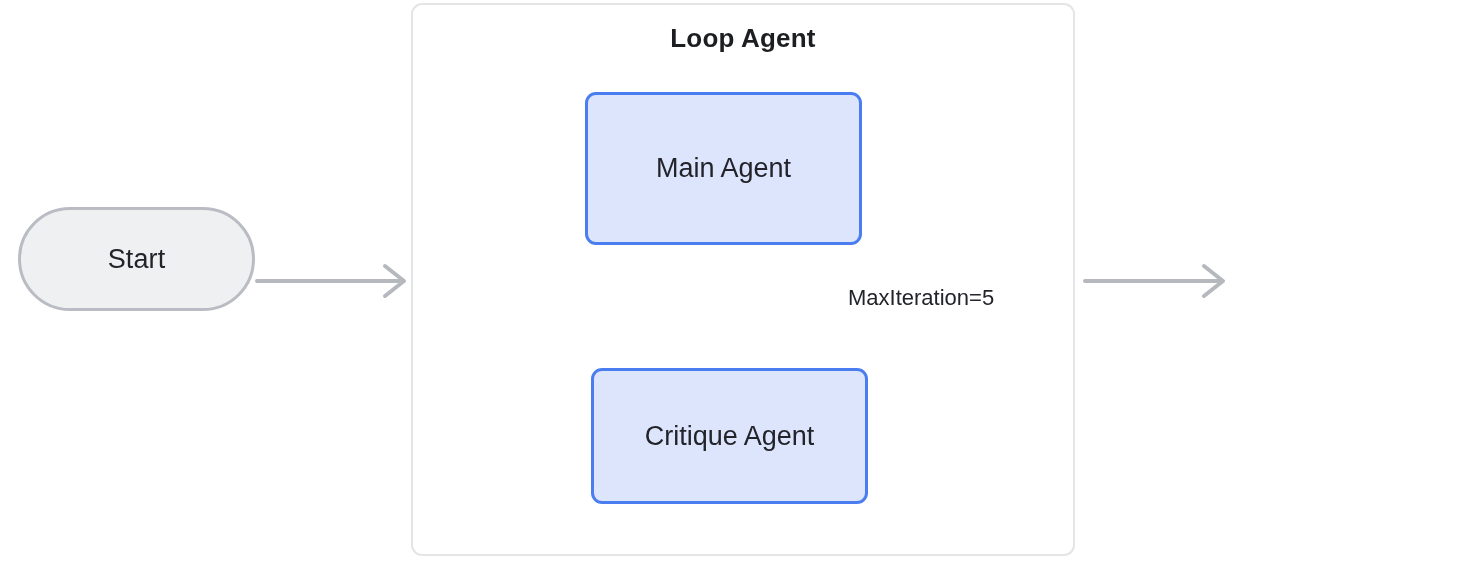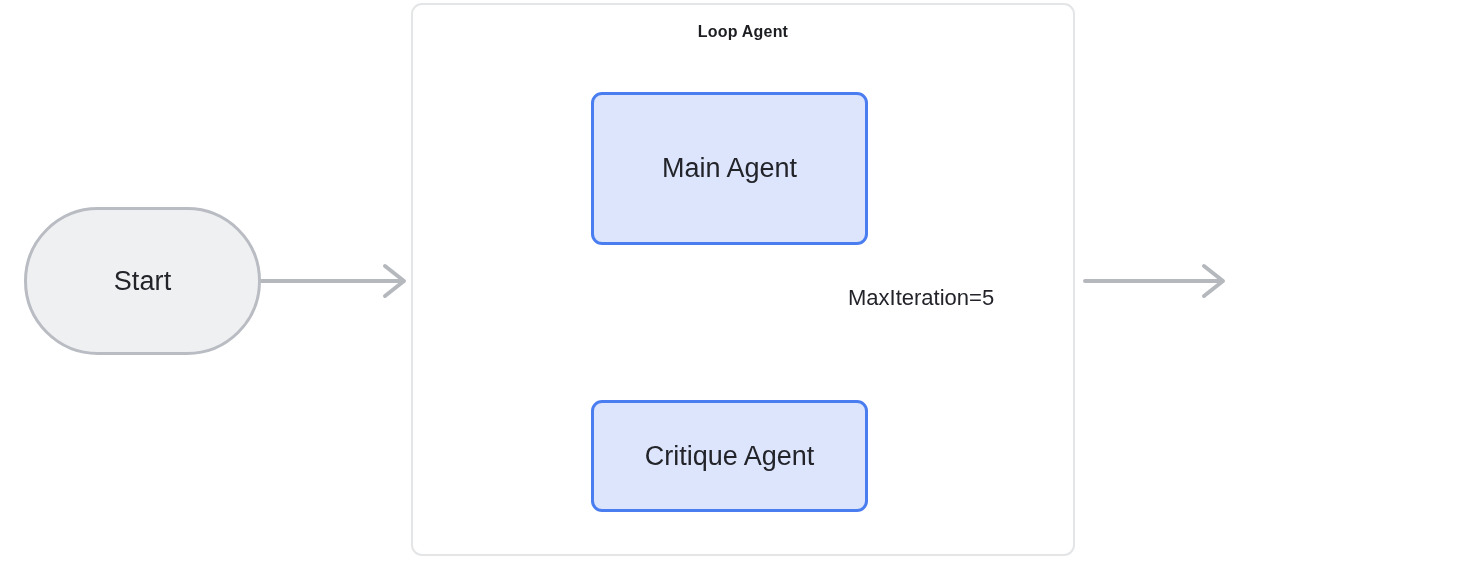--- a/index.html
+++ b/index.html
@@ -30,42 +30,42 @@
     display: flex;
     align-items: center;
     justify-content: center;
   }
   .terminal-node .node-label {
     font-size: 27px;
     color: #23242a;
     letter-spacing: 0.1px;
     line-height: 1;
   }
-  #start-node { left: 24px;   top: 207px; width: 237px; height: 148px; }
+  #start-node { left: 18px;   top: 207px; width: 237px; height: 104px; }
   #end-node   { left: 1227px; top: 207px; width: 236px; height: 148px; }
 
   
   #loop-agent-container {
     position: absolute;
     left: 411px;
     top: 3px;
     width: 664px;
     height: 553px;
     box-sizing: border-box;
     background: #ffffff;
     border: 2px solid #e4e5e7;
     border-radius: 11px;
   }
   #loop-agent-title {
     position: absolute;
     left: 0;
     top: 18px;
     width: 100%;
     text-align: center;
-    font-size: 16px;
+    font-size: 26px;
     font-weight: bold;
     color: #1d1e22;
     letter-spacing: 0.2px;
   }
 
   
   .agent-box {
     position: absolute;
     box-sizing: border-box;
     background: #dce5fc;
@@ -74,21 +74,21 @@
     display: flex;
     align-items: center;
     justify-content: center;
   }
   .agent-box .node-label {
     font-size: 27px;
     color: #23242a;
     line-height: 1;
   }
   #main-agent-box    { left: 589px; top: 90px;  width: 277px; height: 153px; }
-  #critique-agent-box{ left: 589px; top: 366px; width: 277px; height: 112px; margin-top: 32px; }
+  #critique-agent-box{ left: 589px; top: 366px; width: 277px; height: 136px; }
 
   
   #edges-layer {
     position: absolute;
     left: 0;
     top: 0;
     width: 1472px;
     height: 568px;
     pointer-events: none;
   }
@@ -138,21 +138,21 @@
   </svg>
 
   <div id="start-node" class="terminal-node">
     <span class="node-label">Start</span>
   </div>
 
   <div id="loop-agent-container">
 
     <div id="loop-agent-title">Loop Agent</div>
 
-    <div id="main-agent-box" class="agent-box" style="left:178px; top:87px;">
+    <div id="main-agent-box" class="agent-box" style="left:172px; top:87px;">
       <span class="node-label">Main Agent</span>
     </div>
 
     <div id="critique-agent-box" class="agent-box" style="left:178px; top:363px;">
       <span class="node-label">Critique Agent</span>
     </div>
   </div>
 
   <div id="loop-edge-label">MaxIteration=5</div>
 

